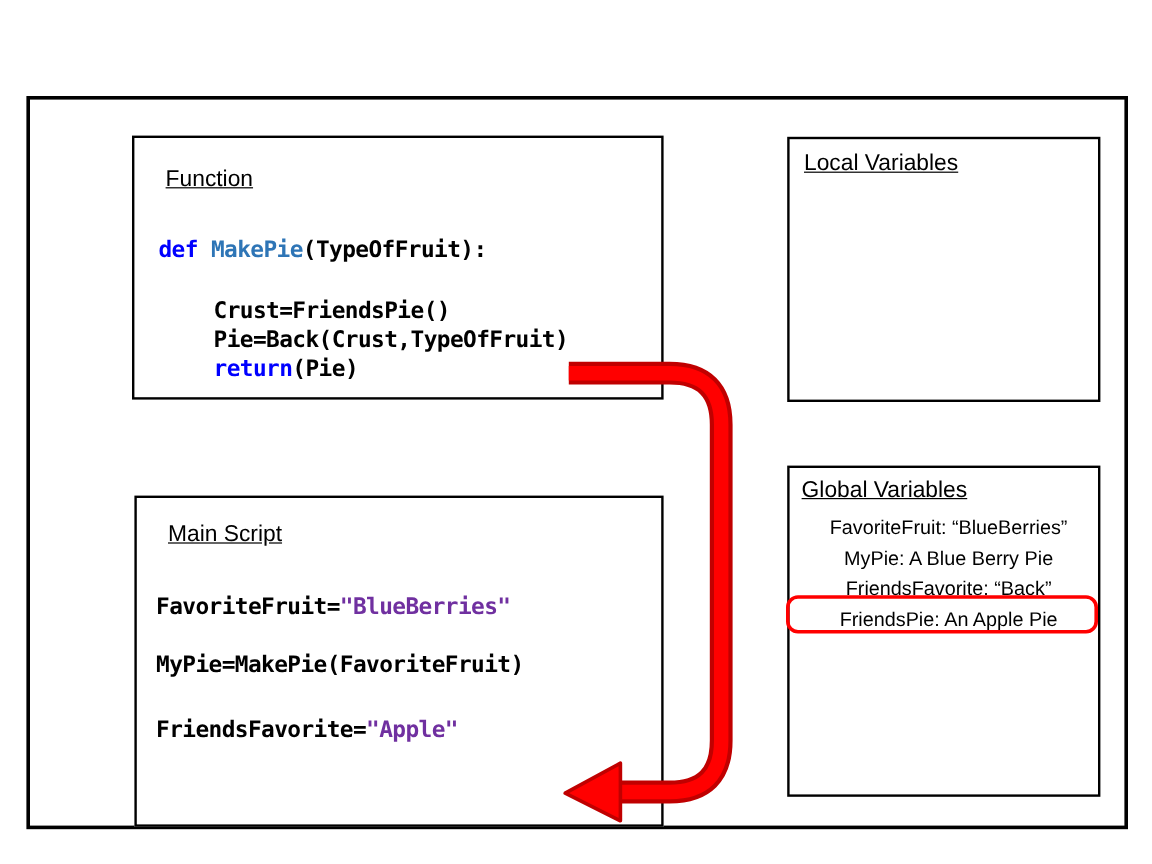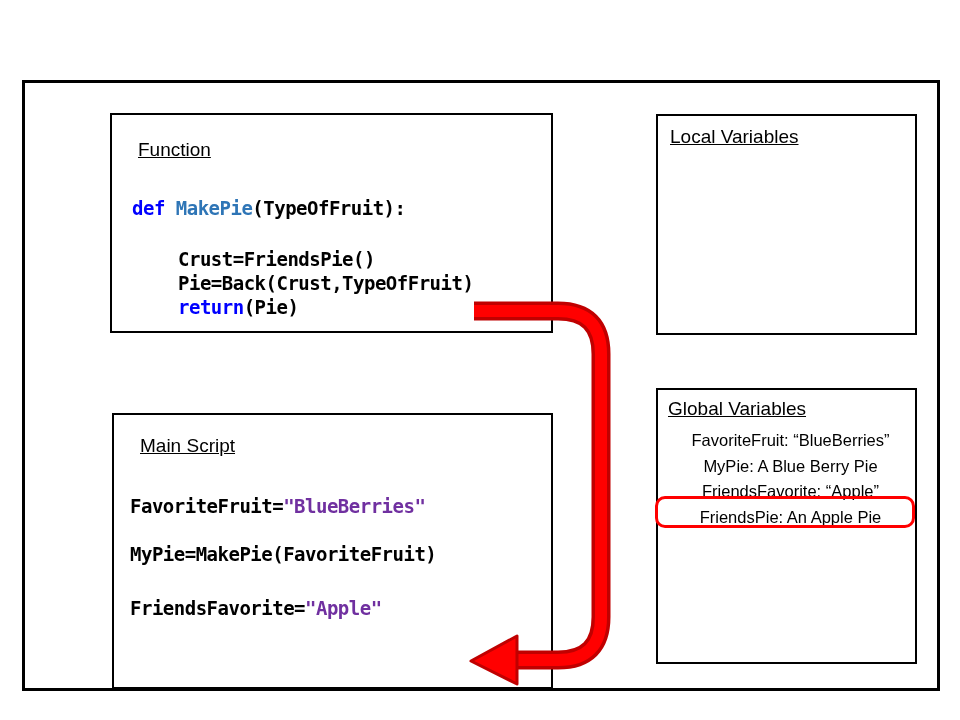--- a/index.html
+++ b/index.html
@@ -133,21 +133,21 @@
     <div class="code-line ms-l1"><span>FavoriteFruit=</span><span class="str">"BlueBerries"</span></div>
     <div class="code-line ms-l2">MyPie=MakePie(FavoriteFruit)</div>
     <div class="code-line ms-l3"><span>FriendsFavorite=</span><span class="str">"Apple"</span></div>
   </div>
 
   <div class="box global-box">
     <div class="box-title">Global Variables</div>
     <div class="global-items">
       <div class="global-item">FavoriteFruit: “BlueBerries”</div>
       <div class="global-item">MyPie: A Blue Berry Pie</div>
-      <div class="global-item">FriendsFavorite: “Apple”</div>
+      <div class="global-item">FriendsFavorite: “Back”</div>
       <div class="global-item">FriendsPie: An Apple Pie</div>
     </div>
   </div>
 
   <div class="highlight-ring"></div>
 
   <svg class="arrow-layer" viewBox="0 0 960 720" xmlns="http://www.w3.org/2000/svg">
     <path class="arrow-outer" d="M 474 311 L 558 311 Q 601 311 601 354 L 601 617 Q 601 660 558 660 L 516 660"></path>
     <path class="arrow-inner" d="M 474 311 L 558 311 Q 601 311 601 354 L 601 617 Q 601 660 558 660 L 516 660"></path>
     <polygon class="arrow-head" points="517,636 517,684 471,661"></polygon>

